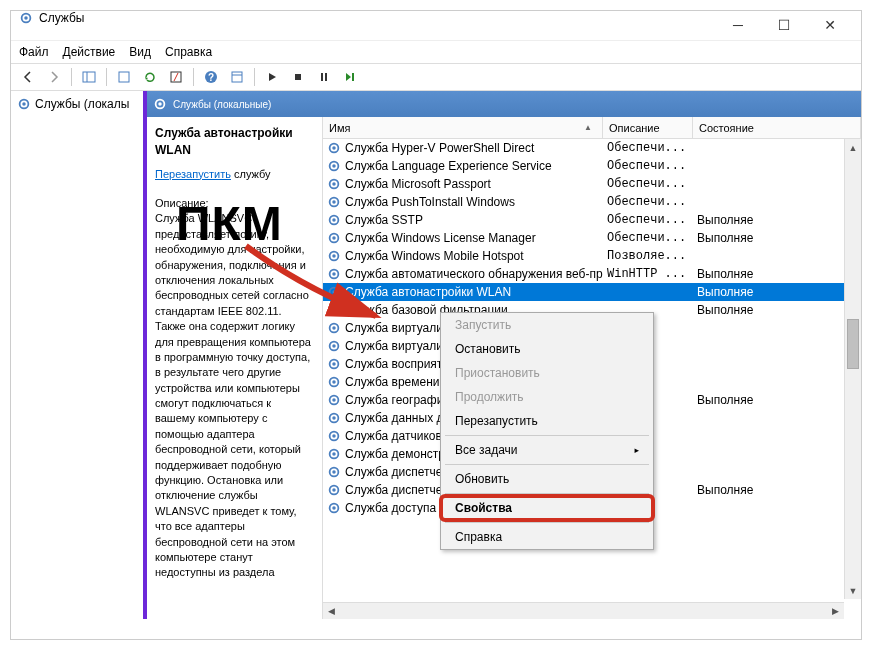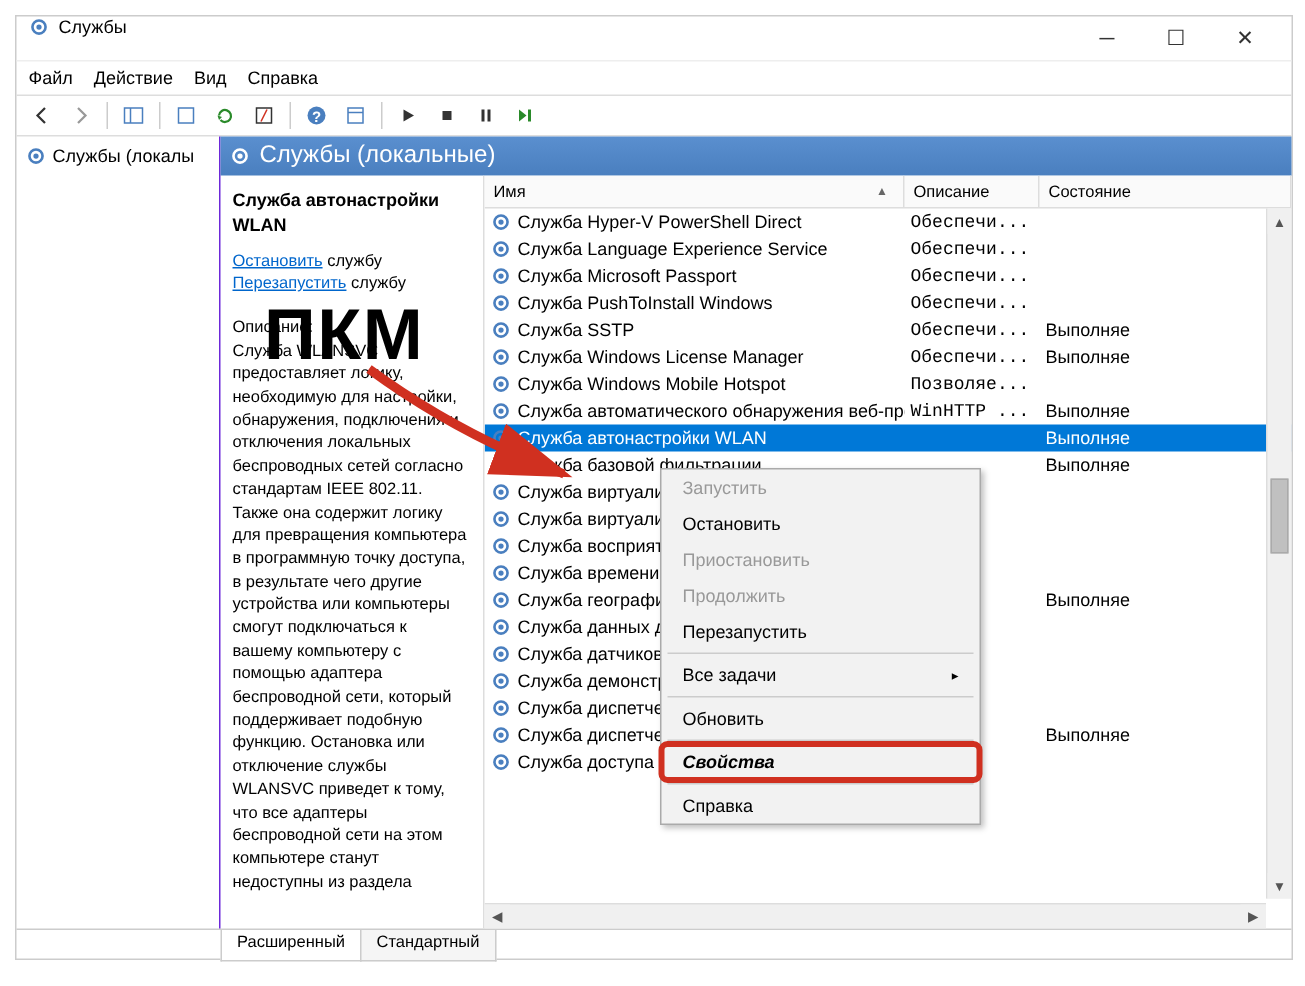--- a/index.html
+++ b/index.html
@@ -10,24 +10,24 @@
 .titlebar .ttxt { font-size: 12px; color: #000; }
 .tbtns { margin-left: auto; display: flex; }
 .tbtn { width: 46px; height: 28px; display: flex; align-items: center; justify-content: center; color: #333; font-size: 14px; }
 .menubar { height: 22px; display: flex; align-items: center; padding: 0 8px; font-size: 12px; gap: 14px; }
 .menubar span { color: #000; }
 .toolbar { height: 28px; border-top: 1px solid #ddd; border-bottom: 1px solid #ddd; display: flex; align-items: center; padding: 0 6px; gap: 4px; }
 .tool { width: 22px; height: 22px; display: flex; align-items: center; justify-content: center; font-size: 13px; border: 1px solid transparent; }
 .tool svg { display:block; }
 .divider-v { width: 1px; height: 18px; background: #ccc; margin: 0 2px; }
 .body { display: flex; height: 528px; }
-.tree { width: 136px; border-right: 1px solid #6d28d9; padding: 4px; font-size: 12px; overflow: hidden; }
+.tree { width: 136px; border-right: 4px solid #6d28d9; padding: 4px; font-size: 12px; overflow: hidden; }
 .tree-item { display: flex; align-items: center; gap: 4px; padding: 2px; }
 .main { flex: 1; display: flex; flex-direction: column; }
-.main-header { height: 26px; background: linear-gradient(#5a8fcf,#4a7fbf); color: #fff; display: flex; align-items: center; padding: 0 6px; font-size: 16px; gap: 6px; }
+.main-header { height: 26px; background: linear-gradient(#5a8fcf,#4a7fbf); color: #fff; display: flex; align-items: center; padding: 0 6px; font-size: 10px; gap: 6px; }
 .content-row { flex: 1; display: flex; overflow: hidden; }
 .detail { width: 175px; padding: 8px; font-size: 11px; line-height: 1.4; overflow: hidden; }
 .detail .heading { font-weight: bold; margin-bottom: 8px; font-size: 12px; }
 .detail .link { color: #0066cc; text-decoration: underline; cursor: pointer; }
 .detail .desc-label { margin-top: 14px; }
 .list-wrap { flex: 1; border-left: 1px solid #ddd; display: flex; flex-direction: column; overflow: hidden; position: relative; }
 .list-head { height: 22px; display: flex; font-size: 11px; border-bottom: 1px solid #ddd; background: #fafafa; }
 .list-head div { padding: 3px 6px; border-right: 1px solid #ddd; display: flex; align-items: center; }
 .col-name { width: 280px; }
 .col-desc { width: 90px; }
@@ -45,21 +45,21 @@
 .scrollbar { position: absolute; right: 0; top: 22px; bottom: 20px; width: 17px; background: #f0f0f0; border-left: 1px solid #ddd; }
 .sbar-btn { height: 17px; display:flex; align-items:center; justify-content:center; font-size:9px; color:#555; background:#f0f0f0;}
 .thumb { position: absolute; left: 2px; right: 2px; top: 180px; height: 50px; background: #c0c0c0; border: 1px solid #aaa; }
 .hscroll { position: absolute; left:0; right:17px; bottom:0; height:17px; background:#f0f0f0; border-top:1px solid #ddd; display:flex; align-items:center;}
 .hscroll .sbar-btn{width:17px;}
 .context-menu { position: absolute; left: 440px; top: 312px; width: 214px; background: #f2f2f2; border: 1px solid #aaa; box-shadow: 2px 2px 4px rgba(0,0,0,0.25); font-size: 12px; z-index: 50; }
 .cm-item { padding: 5px 14px; color: #000; display:flex; align-items:center; }
 .cm-item.disabled { color: #999; }
 .cm-item.sub::after { content: "▸"; margin-left: auto; font-size: 9px; }
 .cm-sep { height: 1px; background: #ccc; margin: 2px 4px; }
-.cm-item.highlight { outline: 4px solid #d03020; outline-offset: -2px; border-radius: 4px; font-weight: 600; font-style: italic; }
+.cm-item.highlight { outline: 4px solid #d03020; outline-offset: -2px; border-radius: 4px; font-weight: 600; }
 .annotation { position: absolute; left: 176px; top: 196px; color: #000000; font-size: 48px; font-weight: bold; z-index: 60; pointer-events: none; letter-spacing: 1px; }
 .arrow-svg { position: absolute; left: 226px; top: 230px; z-index: 59; pointer-events: none; }
 .sort-arrow { font-size: 8px; color: #666; margin-left: auto; margin-right: 4px;}
 </style>
 </head>
 <body>
 
 <div class="window">
   <div class="titlebar">
     <span class="ticon">
@@ -172,21 +172,20 @@
       <div class="main-header">
         <svg class="gear" viewBox="0 0 16 16">
             <circle cx="8" cy="8" r="5" fill="none" stroke="#fff" stroke-width="2"></circle>
             <circle cx="8" cy="8" r="2" fill="#fff"></circle>
           </svg>
         <span>Службы (локальные)</span>
       </div>
       <div class="content-row">
         <div class="detail">
           <div class="heading">Служба автонастройки WLAN</div>
-          <div><span class="link">Остановить</span><span> службу</span></div>
           <div><span class="link">Перезапустить</span><span> службу</span></div>
           <div class="desc-label">Описание:</div>
           <div>Служба WLANSVC предоставляет логику, необходимую для настройки, обнаружения, подключения и отключения локальных беспроводных сетей согласно стандартам IEEE 802.11. Также она содержит логику для превращения компьютера в программную точку доступа, в результате чего другие устройства или компьютеры смогут подключаться к вашему компьютеру с помощью адаптера беспроводной сети, который поддерживает подобную функцию. Остановка или отключение службы WLANSVC приведет к тому, что все адаптеры беспроводной сети на этом компьютере станут недоступны из раздела</div>
         </div>
 
         <div class="list-wrap">
           <div class="list-head">
             <div class="col-name">
                 <span>Имя</span>
                 <span class="sort-arrow">▲</span>
@@ -434,24 +433,20 @@
           </div>
           <div class="hscroll">
             <div class="sbar-btn">◀</div>
             <div class="sbar-btn" style="margin-left:auto">▶</div>
           </div>
         </div>
       </div>
     </div>
   </div>
 
-  <div class="tabs">
-    <div class="tab">Расширенный</div>
-    <div class="tab active">Стандартный</div>
-  </div>
 </div>
 
 <div class="context-menu">
   <div class="cm-item disabled">Запустить</div>
   <div class="cm-item">Остановить</div>
   <div class="cm-item disabled">Приостановить</div>
   <div class="cm-item disabled">Продолжить</div>
   <div class="cm-item">Перезапустить</div>
   <div class="cm-sep"></div>
   <div class="cm-item sub">Все задачи</div>

